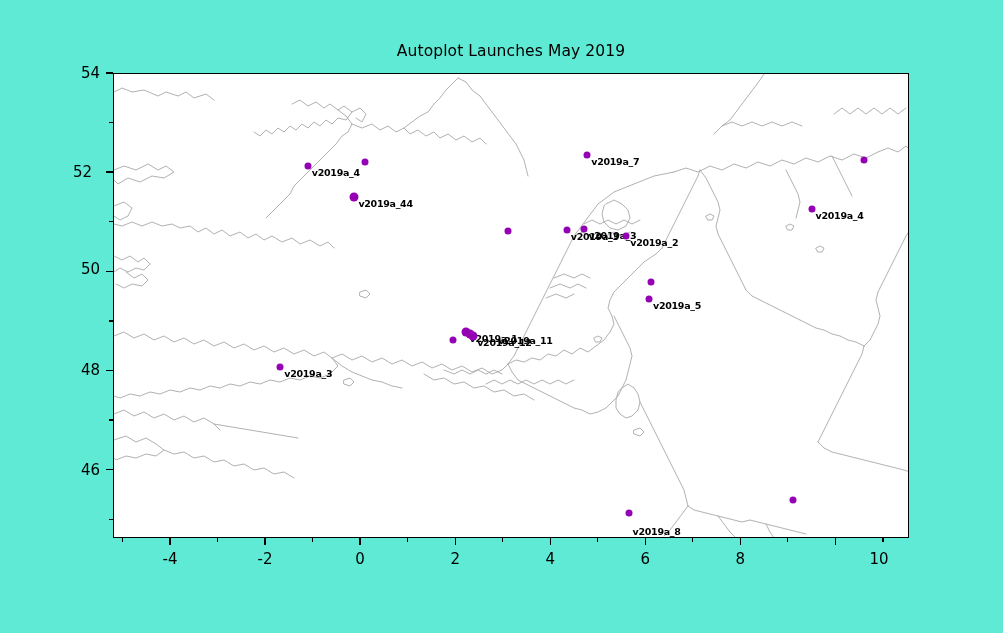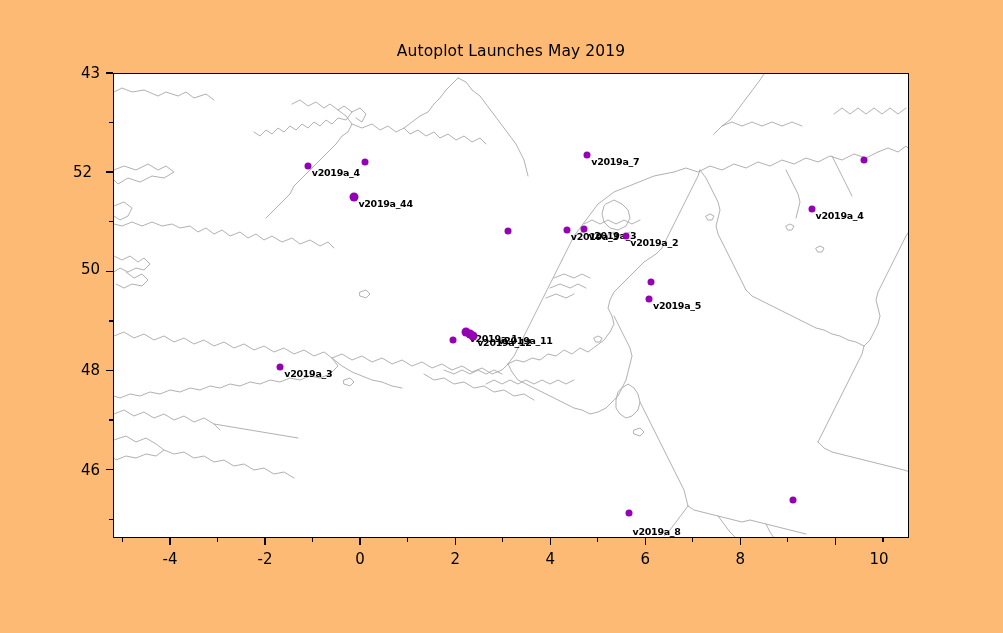--- a/index.html
+++ b/index.html
@@ -13,21 +13,21 @@
     font-family: "DejaVu Sans", sans-serif;
     overflow: hidden;
     position: relative;
   }
 
   #figure {
     position: absolute;
     left: 0; top: 0;
     width: 1003px;
     height: 633px;
-    background: #fdba74;
+    background: #5eead4;
   }
 
   #plot-title {
     position: absolute;
     left: 113px;
     top: 42px;
     width: 796px;
     text-align: center;
     font-size: 15.5px;
     color: #000000;
@@ -249,21 +249,21 @@
       <div class="tick-line" style="left: 882.213px; top: 538px; width: 1.3px; height: 4px;"></div>
       <div class="tick-line" style="left: 106px; top: 468.938px; width: 7px; height: 1.3px;"></div>
       <div class="tick-label" style="left: 100px; top: 469.588px; transform: translate(-100%, -50%);">46</div>
       <div class="tick-line" style="left: 106px; top: 369.791px; width: 7px; height: 1.3px;"></div>
       <div class="tick-label" style="left: 100px; top: 370.441px; transform: translate(-100%, -50%);">48</div>
       <div class="tick-line" style="left: 106px; top: 270.644px; width: 7px; height: 1.3px;"></div>
       <div class="tick-label" style="left: 100px; top: 269px; transform: translate(-100%, -50%);">50</div>
       <div class="tick-line" style="left: 106px; top: 171.497px; width: 7px; height: 1.3px;"></div>
       <div class="tick-label" style="left: 92px; top: 172.147px; transform: translate(-100%, -50%);">52</div>
       <div class="tick-line" style="left: 106px; top: 72.35px; width: 7px; height: 1.3px;"></div>
-      <div class="tick-label" style="left: 100px; top: 73px; transform: translate(-100%, -50%);">43</div>
+      <div class="tick-label" style="left: 100px; top: 73px; transform: translate(-100%, -50%);">54</div>
       <div class="tick-line" style="left: 109px; top: 518.512px; width: 4px; height: 1.3px;"></div>
       <div class="tick-line" style="left: 109px; top: 419.365px; width: 4px; height: 1.3px;"></div>
       <div class="tick-line" style="left: 109px; top: 320.218px; width: 4px; height: 1.3px;"></div>
       <div class="tick-line" style="left: 109px; top: 221.071px; width: 4px; height: 1.3px;"></div>
       <div class="tick-line" style="left: 109px; top: 121.924px; width: 4px; height: 1.3px;"></div>
     </div>
 
   <div id="points-layer">
       <div class="marker" style="left: 307.842px; top: 166.198px; background: rgb(148, 0, 179);"></div>
       <div class="point-label" style="left: 311.842px; top: 167.198px;">v2019a_4</div>

